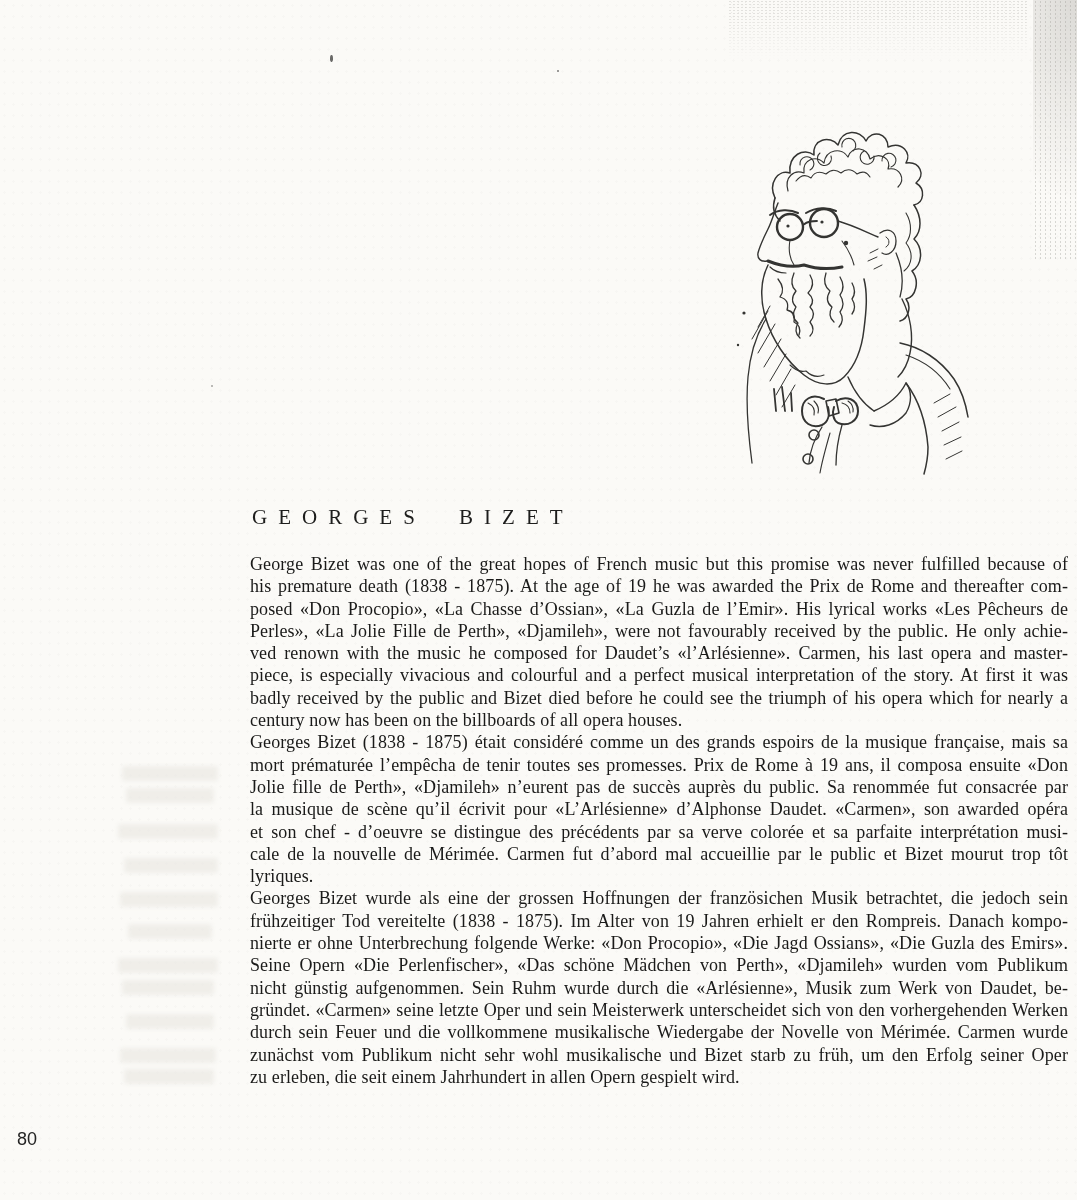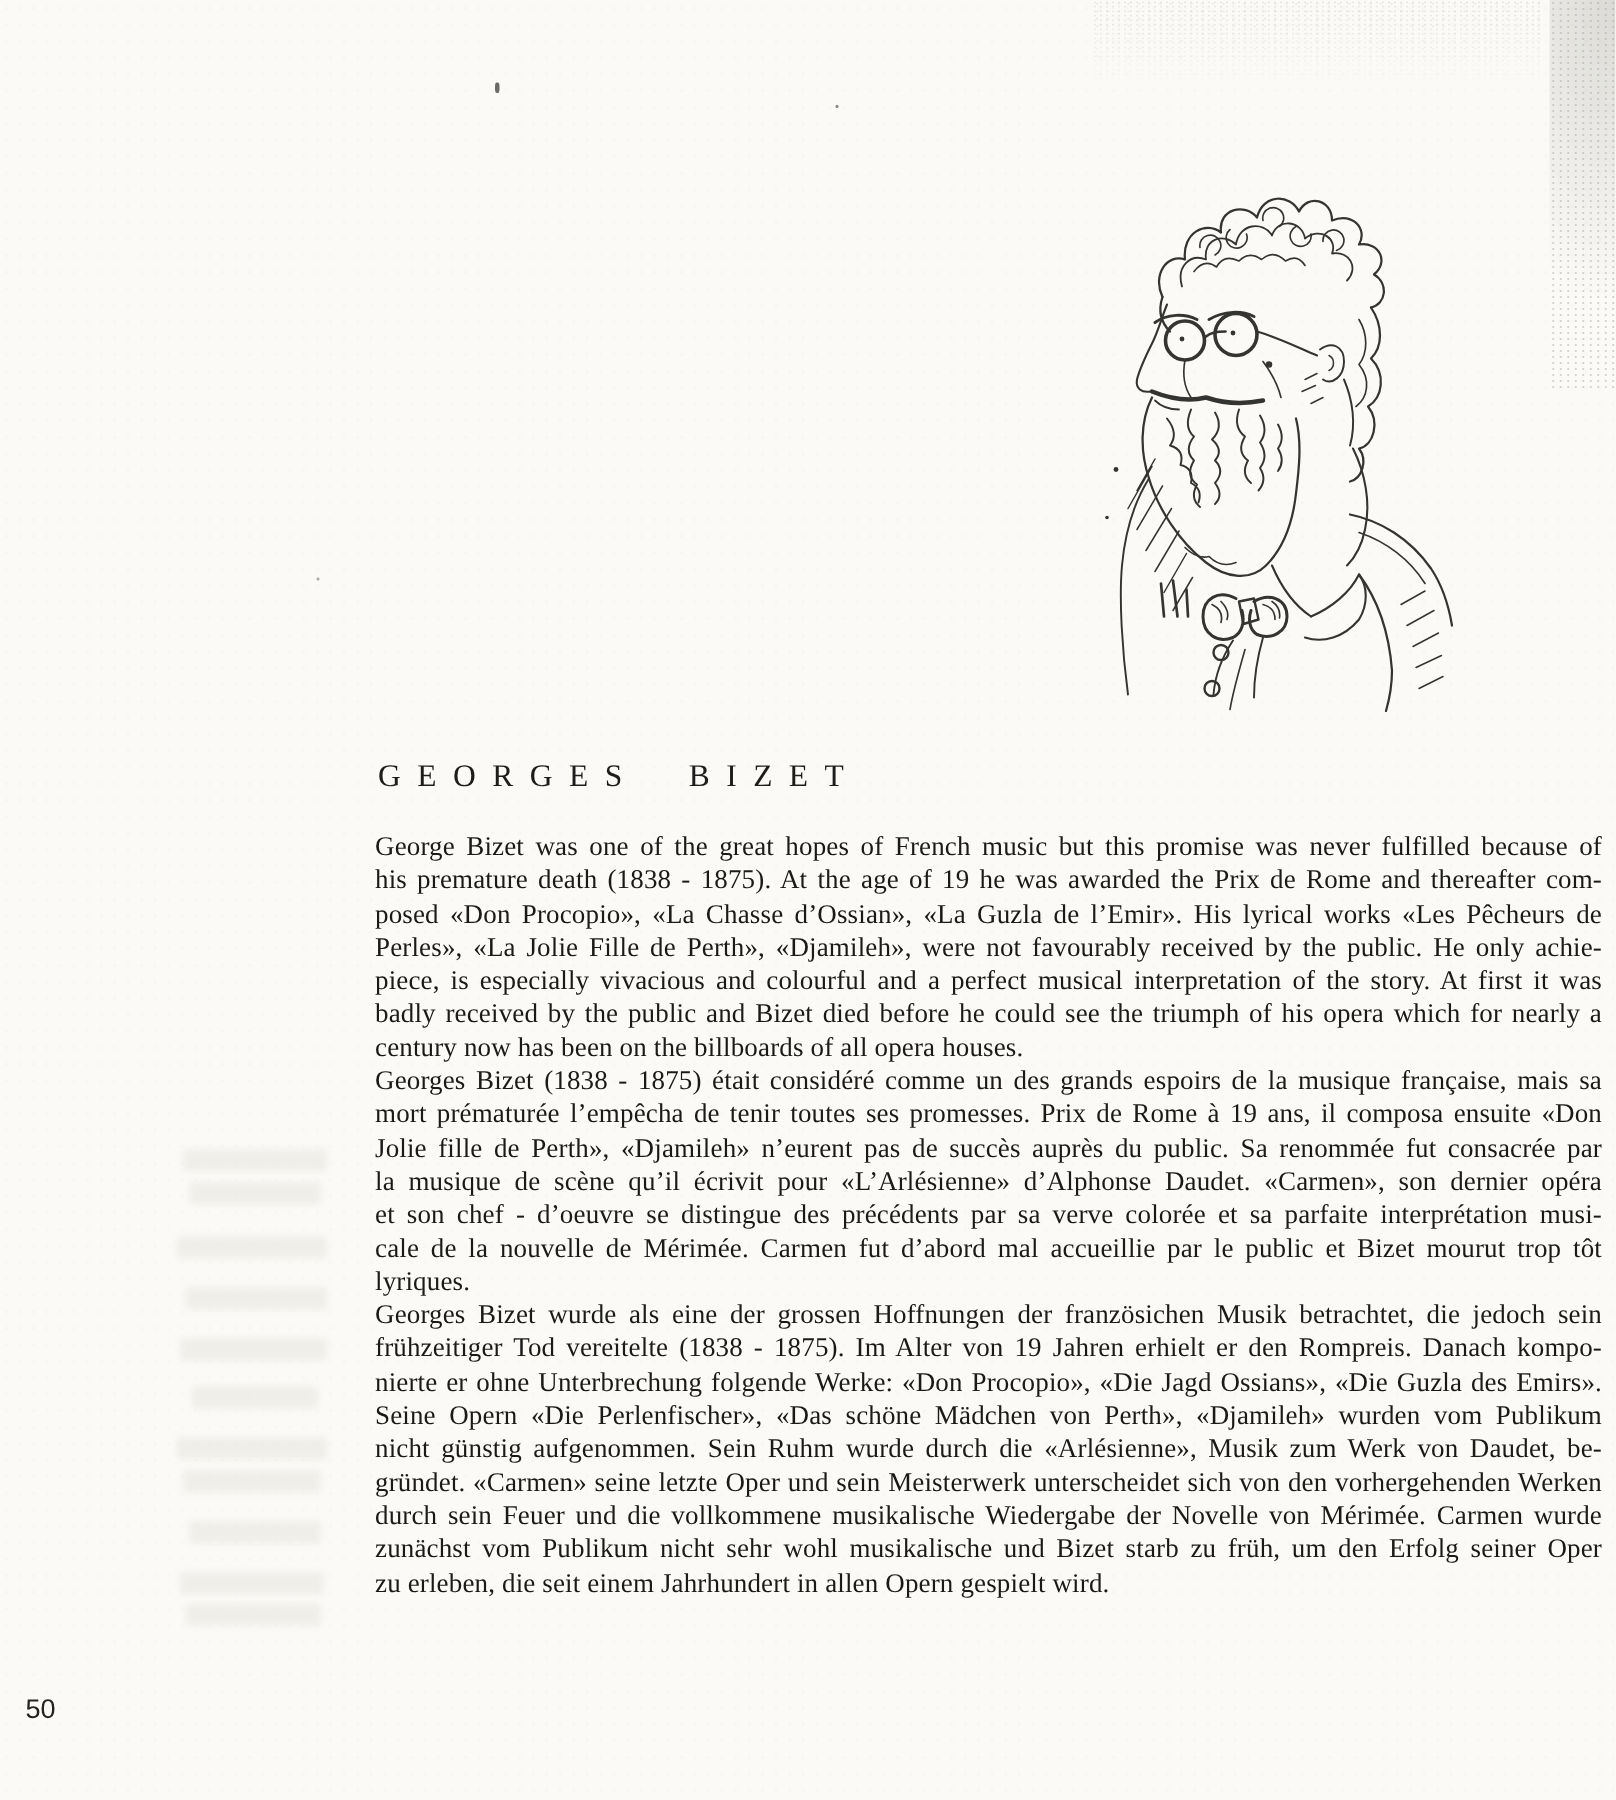--- a/index.html
+++ b/index.html
@@ -173,41 +173,42 @@
   </figure>
 
   <h1 class="heading">GEORGES BIZET</h1>
 
   <div class="text-block">
     <div class="para">
       <div class="line">George Bizet was one of the great hopes of French music but this promise was never fulfilled because of</div>
       <div class="line">his premature death (1838 - 1875). At the age of 19 he was awarded the Prix de Rome and thereafter com-</div>
       <div class="line">posed «Don Procopio», «La Chasse d’Ossian», «La Guzla de l’Emir». His lyrical works «Les Pêcheurs de</div>
       <div class="line">Perles», «La Jolie Fille de Perth», «Djamileh», were not favourably received by the public. He only achie-</div>
+      <div class="line">ved renown with the music he composed for Daudet’s «l’Arlésienne». Carmen, his last opera and master-</div>
       <div class="line">piece, is especially vivacious and colourful and a perfect musical interpretation of the story. At first it was</div>
       <div class="line">badly received by the public and Bizet died before he could see the triumph of his opera which for nearly a</div>
       <div class="line last">century now has been on the billboards of all opera houses.</div>
     </div>
     <div class="para">
       <div class="line">Georges Bizet (1838 - 1875) était considéré comme un des grands espoirs de la musique française, mais sa</div>
       <div class="line">mort prématurée l’empêcha de tenir toutes ses promesses. Prix de Rome à 19 ans, il composa ensuite «Don</div>
       <div class="line">Jolie fille de Perth», «Djamileh» n’eurent pas de succès auprès du public. Sa renommée fut consacrée par</div>
-      <div class="line">la musique de scène qu’il écrivit pour «L’Arlésienne» d’Alphonse Daudet. «Carmen», son dernier opéra</div>
+      <div class="line">la musique de scène qu’il écrivit pour «L’Arlésienne» d’Alphonse Daudet. «Carmen», son awarded opéra</div>
       <div class="line">et son chef - d’oeuvre se distingue des précédents par sa verve colorée et sa parfaite interprétation musi-</div>
       <div class="line">cale de la nouvelle de Mérimée. Carmen fut d’abord mal accueillie par le public et Bizet mourut trop tôt</div>
       <div class="line last">lyriques.</div>
     </div>
     <div class="para">
       <div class="line">Georges Bizet wurde als eine der grossen Hoffnungen der französichen Musik betrachtet, die jedoch sein</div>
       <div class="line">frühzeitiger Tod vereitelte (1838 - 1875). Im Alter von 19 Jahren erhielt er den Rompreis. Danach kompo-</div>
       <div class="line">nierte er ohne Unterbrechung folgende Werke: «Don Procopio», «Die Jagd Ossians», «Die Guzla des Emirs».</div>
       <div class="line">Seine Opern «Die Perlenfischer», «Das schöne Mädchen von Perth», «Djamileh» wurden vom Publikum</div>
       <div class="line">nicht günstig aufgenommen. Sein Ruhm wurde durch die «Arlésienne», Musik zum Werk von Daudet, be-</div>
       <div class="line">gründet. «Carmen» seine letzte Oper und sein Meisterwerk unterscheidet sich von den vorhergehenden Werken</div>
       <div class="line">durch sein Feuer und die vollkommene musikalische Wiedergabe der Novelle von Mérimée. Carmen wurde</div>
       <div class="line">zunächst vom Publikum nicht sehr wohl musikalische und Bizet starb zu früh, um den Erfolg seiner Oper</div>
       <div class="line last">zu erleben, die seit einem Jahrhundert in allen Opern gespielt wird.</div>
     </div>
   </div>
 
-  <div class="page-number">50</div>
+  <div class="page-number">80</div>
 
 </div>
 
 </body></html>

